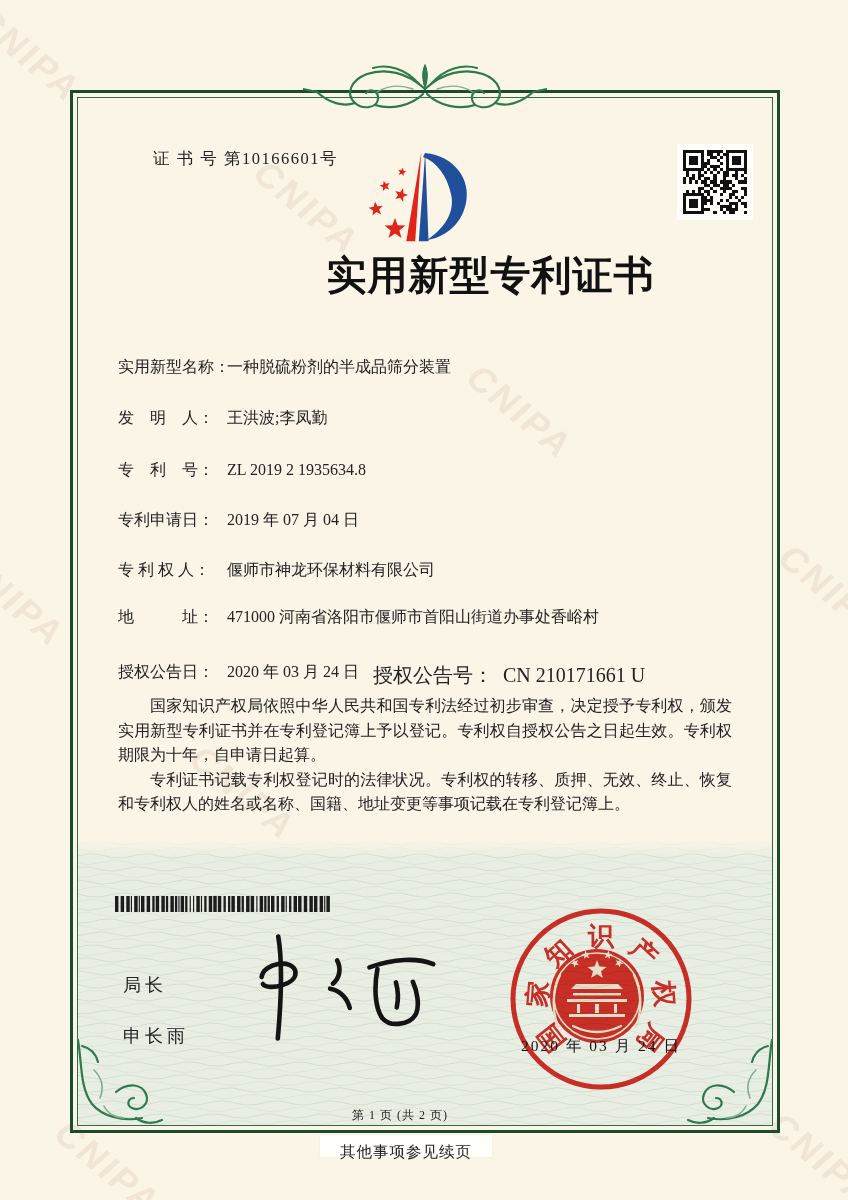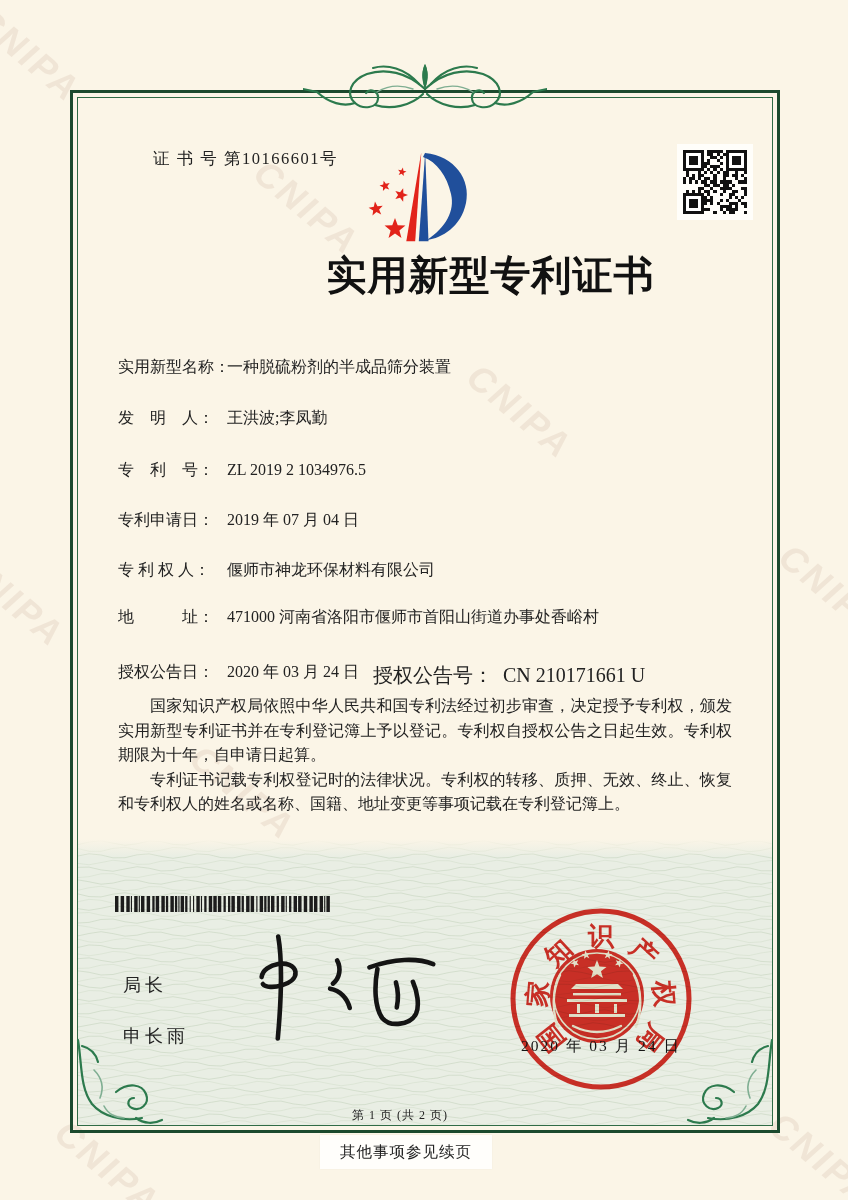--- a/index.html
+++ b/index.html
@@ -26,21 +26,21 @@
   .row{position:absolute;z-index:4;left:118px;font-size:16px;color:#222;white-space:nowrap;}
   .row .lbl{display:inline-block;width:109px;}
   .row2{position:absolute;z-index:4;left:373px;font-size:20px;color:#222;white-space:nowrap;}
   .row2 .lbl{margin-right:10px;}
   .paras{position:absolute;z-index:4;left:118px;top:694px;width:614px;font-size:16px;
          line-height:24.5px;text-align:justify;color:#222;}
   .paras p{margin:0;text-indent:2em;}
   .sig-title{position:absolute;z-index:4;left:123px;top:973px;font-size:18px;letter-spacing:4px;color:#222;}
   .sig-name{position:absolute;z-index:4;left:123px;top:1005px;font-size:18px;letter-spacing:4px;color:#222;margin-top:19px;}
   .page-num{position:absolute;z-index:4;left:352px;top:1107px;font-size:12px;letter-spacing:1px;color:#222;}
-  .note-box{position:absolute;z-index:5;left:320px;top:1135px;width:172px;height:34px;background:#fffefb;
+  .note-box{position:absolute;z-index:5;left:320px;top:1135px;width:172px;height:22px;background:#fffefb;
             text-align:center;line-height:34px;font-size:15.5px;letter-spacing:1px;color:#222;
             box-shadow:0 0 2px rgba(0,0,0,0.04);}
   .qr-wrap{position:absolute;z-index:4;left:677px;top:144px;width:76px;height:76px;background:#fffefa;
            display:flex;align-items:center;justify-content:center;}
   .logo{position:absolute;z-index:4;left:358px;top:143px;}
   .barcode{position:absolute;z-index:4;left:115px;top:896px;}
   .signature{position:absolute;z-index:5;left:250px;top:926px;}
   .seal{position:absolute;z-index:5;left:509px;top:907px;opacity:0.94;mix-blend-mode:multiply;}
   .seal-date{position:absolute;z-index:6;left:601px;top:1036px;transform:translateX(-50%);
              font-size:15.5px;letter-spacing:2px;color:#151515;white-space:nowrap;}
@@ -304,21 +304,21 @@
 
   <div class="title">实用新型专利证书</div>
 
   <div class="row" style="top:357px">
     <span class="lbl">实用新型名称：</span><span>一种脱硫粉剂的半成品筛分装置</span>
   </div>
   <div class="row" style="top:408px">
     <span class="lbl">发　明　人：</span><span>王洪波;李凤勤</span>
   </div>
   <div class="row" style="top:460px">
-    <span class="lbl">专　利　号：</span><span>ZL 2019 2 1034976.5</span>
+    <span class="lbl">专　利　号：</span><span>ZL 2019 2 1935634.8</span>
   </div>
   <div class="row" style="top:510px">
     <span class="lbl">专利申请日：</span><span>2019 年 07 月 04 日</span>
   </div>
   <div class="row" style="top:560px">
     <span class="lbl">专 利 权 人：</span><span>偃师市神龙环保材料有限公司</span>
   </div>
   <div class="row" style="top:607px">
     <span class="lbl">地　　　址：</span><span>471000 河南省洛阳市偃师市首阳山街道办事处香峪村</span>
   </div>

